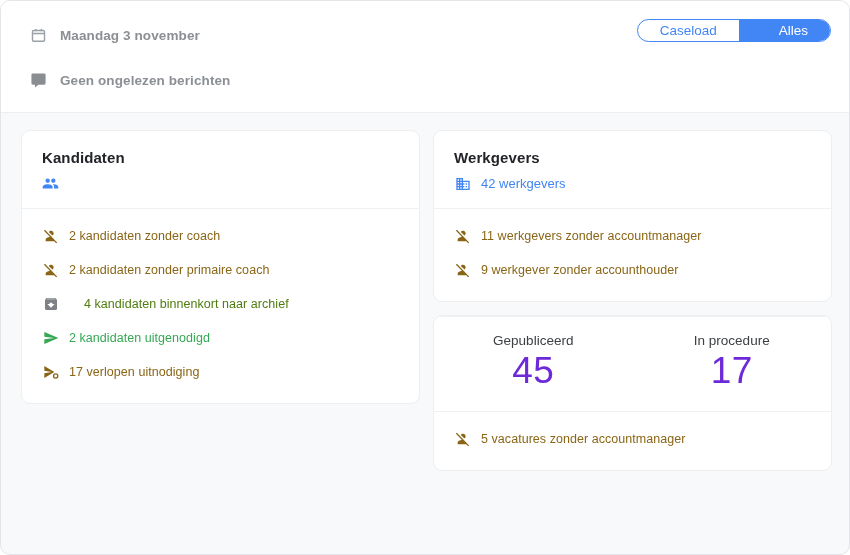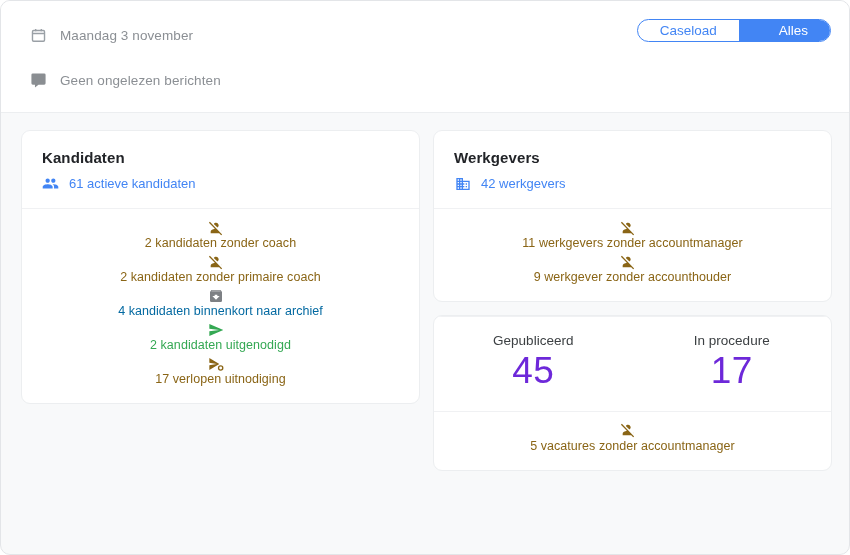--- a/index.html
+++ b/index.html
@@ -29,20 +29,21 @@
     background: #ffffff;
     border-bottom: 1px solid #eceef0;
     padding: 22px 18px 0 28px;
   }
 
   .meta-row {
     display: flex;
     align-items: center;
     height: 24px;
     margin-bottom: 21px;
+    font-weight: bold;
   }
 
   .meta-icon {
     width: 18px;
     height: 18px;
     margin-right: 13px;
     display: flex;
     align-items: center;
     justify-content: center;
     flex: 0 0 18px;
@@ -131,34 +132,33 @@
 
   .divider { height: 1px; background: #f0f1f3; }
 
   .card-list { padding: 10px 20px 14px 20px; }
 
   .list-item {
     display: flex;
     align-items: center;
     height: 34px;
     cursor: pointer;
-    flex-direction: column;
   }
   .list-icon {
     width: 17px; height: 17px; flex: 0 0 17px;
     margin-right: 10px;
     display: flex; align-items: center; justify-content: center;
   }
   .list-icon svg { display: block; }
   .list-text {
     font-size: 12.5px;
     letter-spacing: .05px;
   }
   .c-amber { color: #8a6516; }
-  .c-gray  { color: #0369a1; }
+  .c-gray  { color: #4d7c0f; margin-left: 15px; }
   .c-green { color: #34a853; }
 
   
   .stats {
     display: flex;
     padding: 16px 0 18px 0;
   }
   .stat {
     flex: 1 1 50%;
     text-align: center;
@@ -216,21 +216,20 @@
 
       <div class="card">
         <div class="card-head">
           <div class="card-title">Kandidaten</div>
           <div class="card-sub">
             <span class="sub-icon">
               <svg width="17" height="17" viewBox="0 0 24 24">
                 <path fill="#4285f4" d="M16 11c1.66 0 2.99-1.34 2.99-3S17.66 5 16 5c-1.66 0-3 1.34-3 3s1.34 3 3 3zm-8 0c1.66 0 2.99-1.34 2.99-3S9.66 5 8 5C6.34 5 5 6.34 5 8s1.34 3 3 3zm0 2c-2.33 0-7 1.17-7 3.5V19h14v-2.5c0-2.33-4.67-3.5-7-3.5zm8 0c-.29 0-.62.02-.97.05 1.16.84 1.97 1.97 1.97 3.45V19h6v-2.5c0-2.33-4.67-3.5-7-3.5z"></path>
               </svg>
             </span>
-            <span class="sub-text">61 actieve kandidaten</span>
           </div>
         </div>
         <div class="divider"></div>
         <div class="card-list">
 
           <div class="list-item">
             <span class="list-icon">
               <svg width="16" height="16" viewBox="0 0 24 24">
                 <path fill="#8a6516" d="M8.65 5.82C9.36 4.72 10.6 4 12 4c2.21 0 4 1.79 4 4 0 1.4-.72 2.64-1.82 3.35L8.65 5.82zM20 17.17c-.02-1.1-.63-2.03-1.55-2.66l1.55 1.55v1.11zM2.81 2.81L1.39 4.22l8.89 8.89C7.2 13.64 4 15.13 4 17.2V20h12.78l3 3 1.41-1.41L2.81 2.81z"></path>
               </svg>

